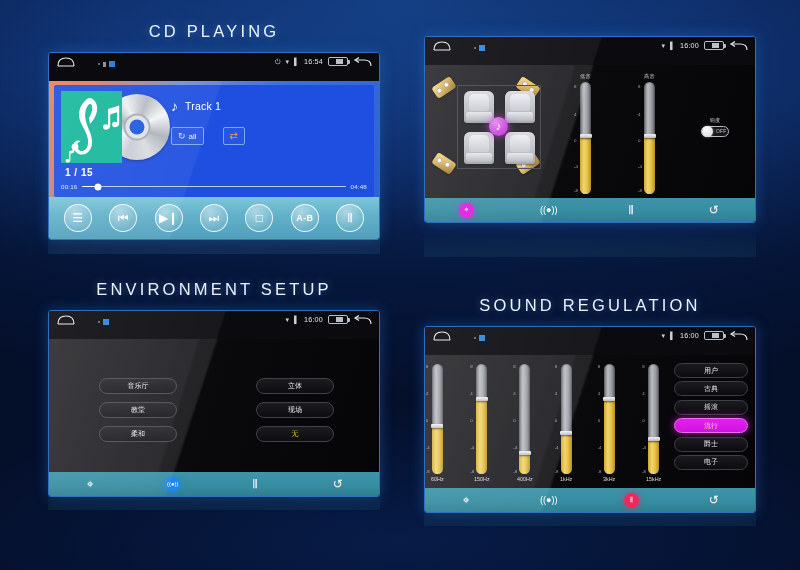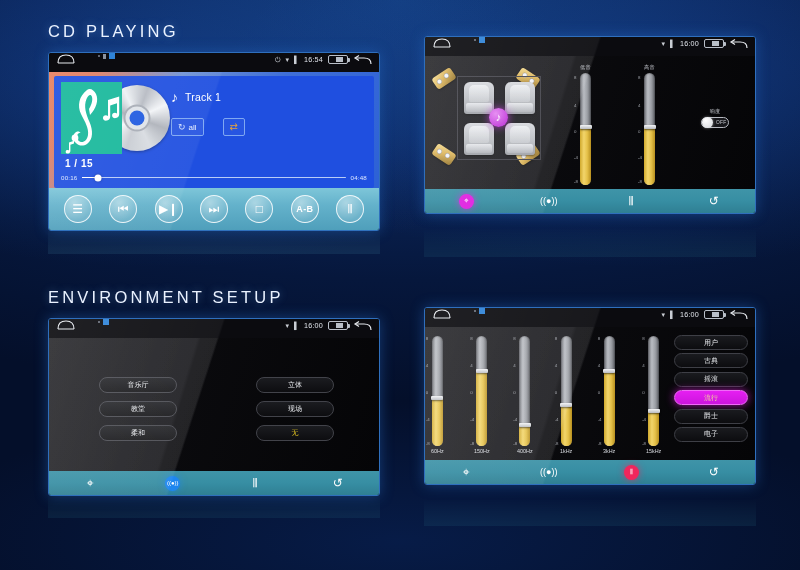--- a/index.html
+++ b/index.html
@@ -16,33 +16,33 @@
     background:
       radial-gradient(ellipse 600px 260px at 20% 15%, rgba(30,90,190,.35), transparent 70%),
       radial-gradient(ellipse 600px 260px at 80% 15%, rgba(30,90,190,.3), transparent 70%),
       radial-gradient(ellipse 700px 200px at 50% 95%, rgba(10,40,100,.5), transparent 70%);
     pointer-events: none;
   }
   .grid { position: relative; width: 800px; height: 570px; }
 
   .cell { position: absolute; }
   .cell-title {
-    color: #eaf2ff; letter-spacing: 3.2px;
+    text-align: center; color: #eaf2ff; letter-spacing: 3.2px;
     font-size: 16.5px; font-weight: 400; text-shadow: 0 0 8px rgba(120,180,255,.45);
   }
 
   
   .device {
     position: relative; border: 1.5px solid #2f6fbd; border-radius: 3px;
     background: #000; overflow: hidden;
     box-shadow: 0 0 14px rgba(40,110,200,.45), inset 0 0 2px rgba(120,180,255,.3);
   }
   .statusbar {
-    height: 19px; background: #0b0b0f; display: flex; align-items: flex-start;
-    padding: 0 7px; position: relative; z-index: 5; gap: 12px;
+    height: 19px; background: #0b0b0f; display: flex; align-items: flex-end;
+    padding: 14px 7px; position: relative; z-index: 5; gap: 12px;
   }
   .sb-home { width: 20px; height: 11px; position: relative; }
   .sb-home svg { display: block; }
   .sb-dots { display: flex; align-items: center; gap: 3px; margin-left: 10px; }
   .dot-sm { width: 2px; height: 2px; background: #7f8694; border-radius: 50%; }
   .dot-md { width: 3px; height: 5px; background: #8b93a0; }
   .dot-blue { width: 6px; height: 6px; background: #2f84d8; }
   .sb-right { margin-left: auto; display: flex; align-items: center; gap: 5px; }
   .sb-ic { font-size: 7px; color: #c9cdd4; line-height: 1; }
   .sb-time { font-size: 7.2px; color: #dfe3ea; letter-spacing: .2px; }
@@ -472,21 +472,21 @@
             <span class="nv-ic">↺</span>
           </div>
       </div>
       <div class="sheen" style="z-index:9;"></div>
     </div>
     <div class="reflection" style="top:198px; height:34px;">
       <div style="height:34px; background:linear-gradient(180deg,#2f7f93,#3f94a8);"></div>
     </div>
   </div>
 
-  <div class="cell" style="left:48px; top:288px; width:332px;">
+  <div class="cell" style="left:48px; top:280px; width:332px;">
     <div class="cell-title">ENVIRONMENT SETUP</div>
     <div class="device" style="margin-top:11px; width:332px;">
 
       <div class="statusbar">
         <span class="sb-home">
           <svg width="20" height="11" viewBox="0 0 20 11">
               <path d="M2 10 Q2 2 10 2 Q18 2 18 10" fill="none" stroke="#e6e9ee" stroke-width="1.2"></path>
               <path d="M2 10 L18 10" stroke="#e6e9ee" stroke-width="1.2"></path>
             </svg>
         </span>
@@ -537,20 +537,21 @@
           </div>
       </div>
       <div class="sheen" style="z-index:9;"></div>
     </div>
     <div class="reflection" style="top:198px; height:32px;">
       <div style="height:32px; background:linear-gradient(180deg,#2f7f93,#3f94a8);"></div>
     </div>
   </div>
 
   <div class="cell" style="left:424px; top:296px; width:332px;">
+    <div class="cell-title">SOUND REGULATION</div>
     <div class="device" style="margin-top:11px; width:332px;">
 
       <div class="statusbar">
         <span class="sb-home">
           <svg width="20" height="11" viewBox="0 0 20 11">
               <path d="M2 10 Q2 2 10 2 Q18 2 18 10" fill="none" stroke="#e6e9ee" stroke-width="1.2"></path>
               <path d="M2 10 L18 10" stroke="#e6e9ee" stroke-width="1.2"></path>
             </svg>
         </span>
         <span class="sb-dots">

